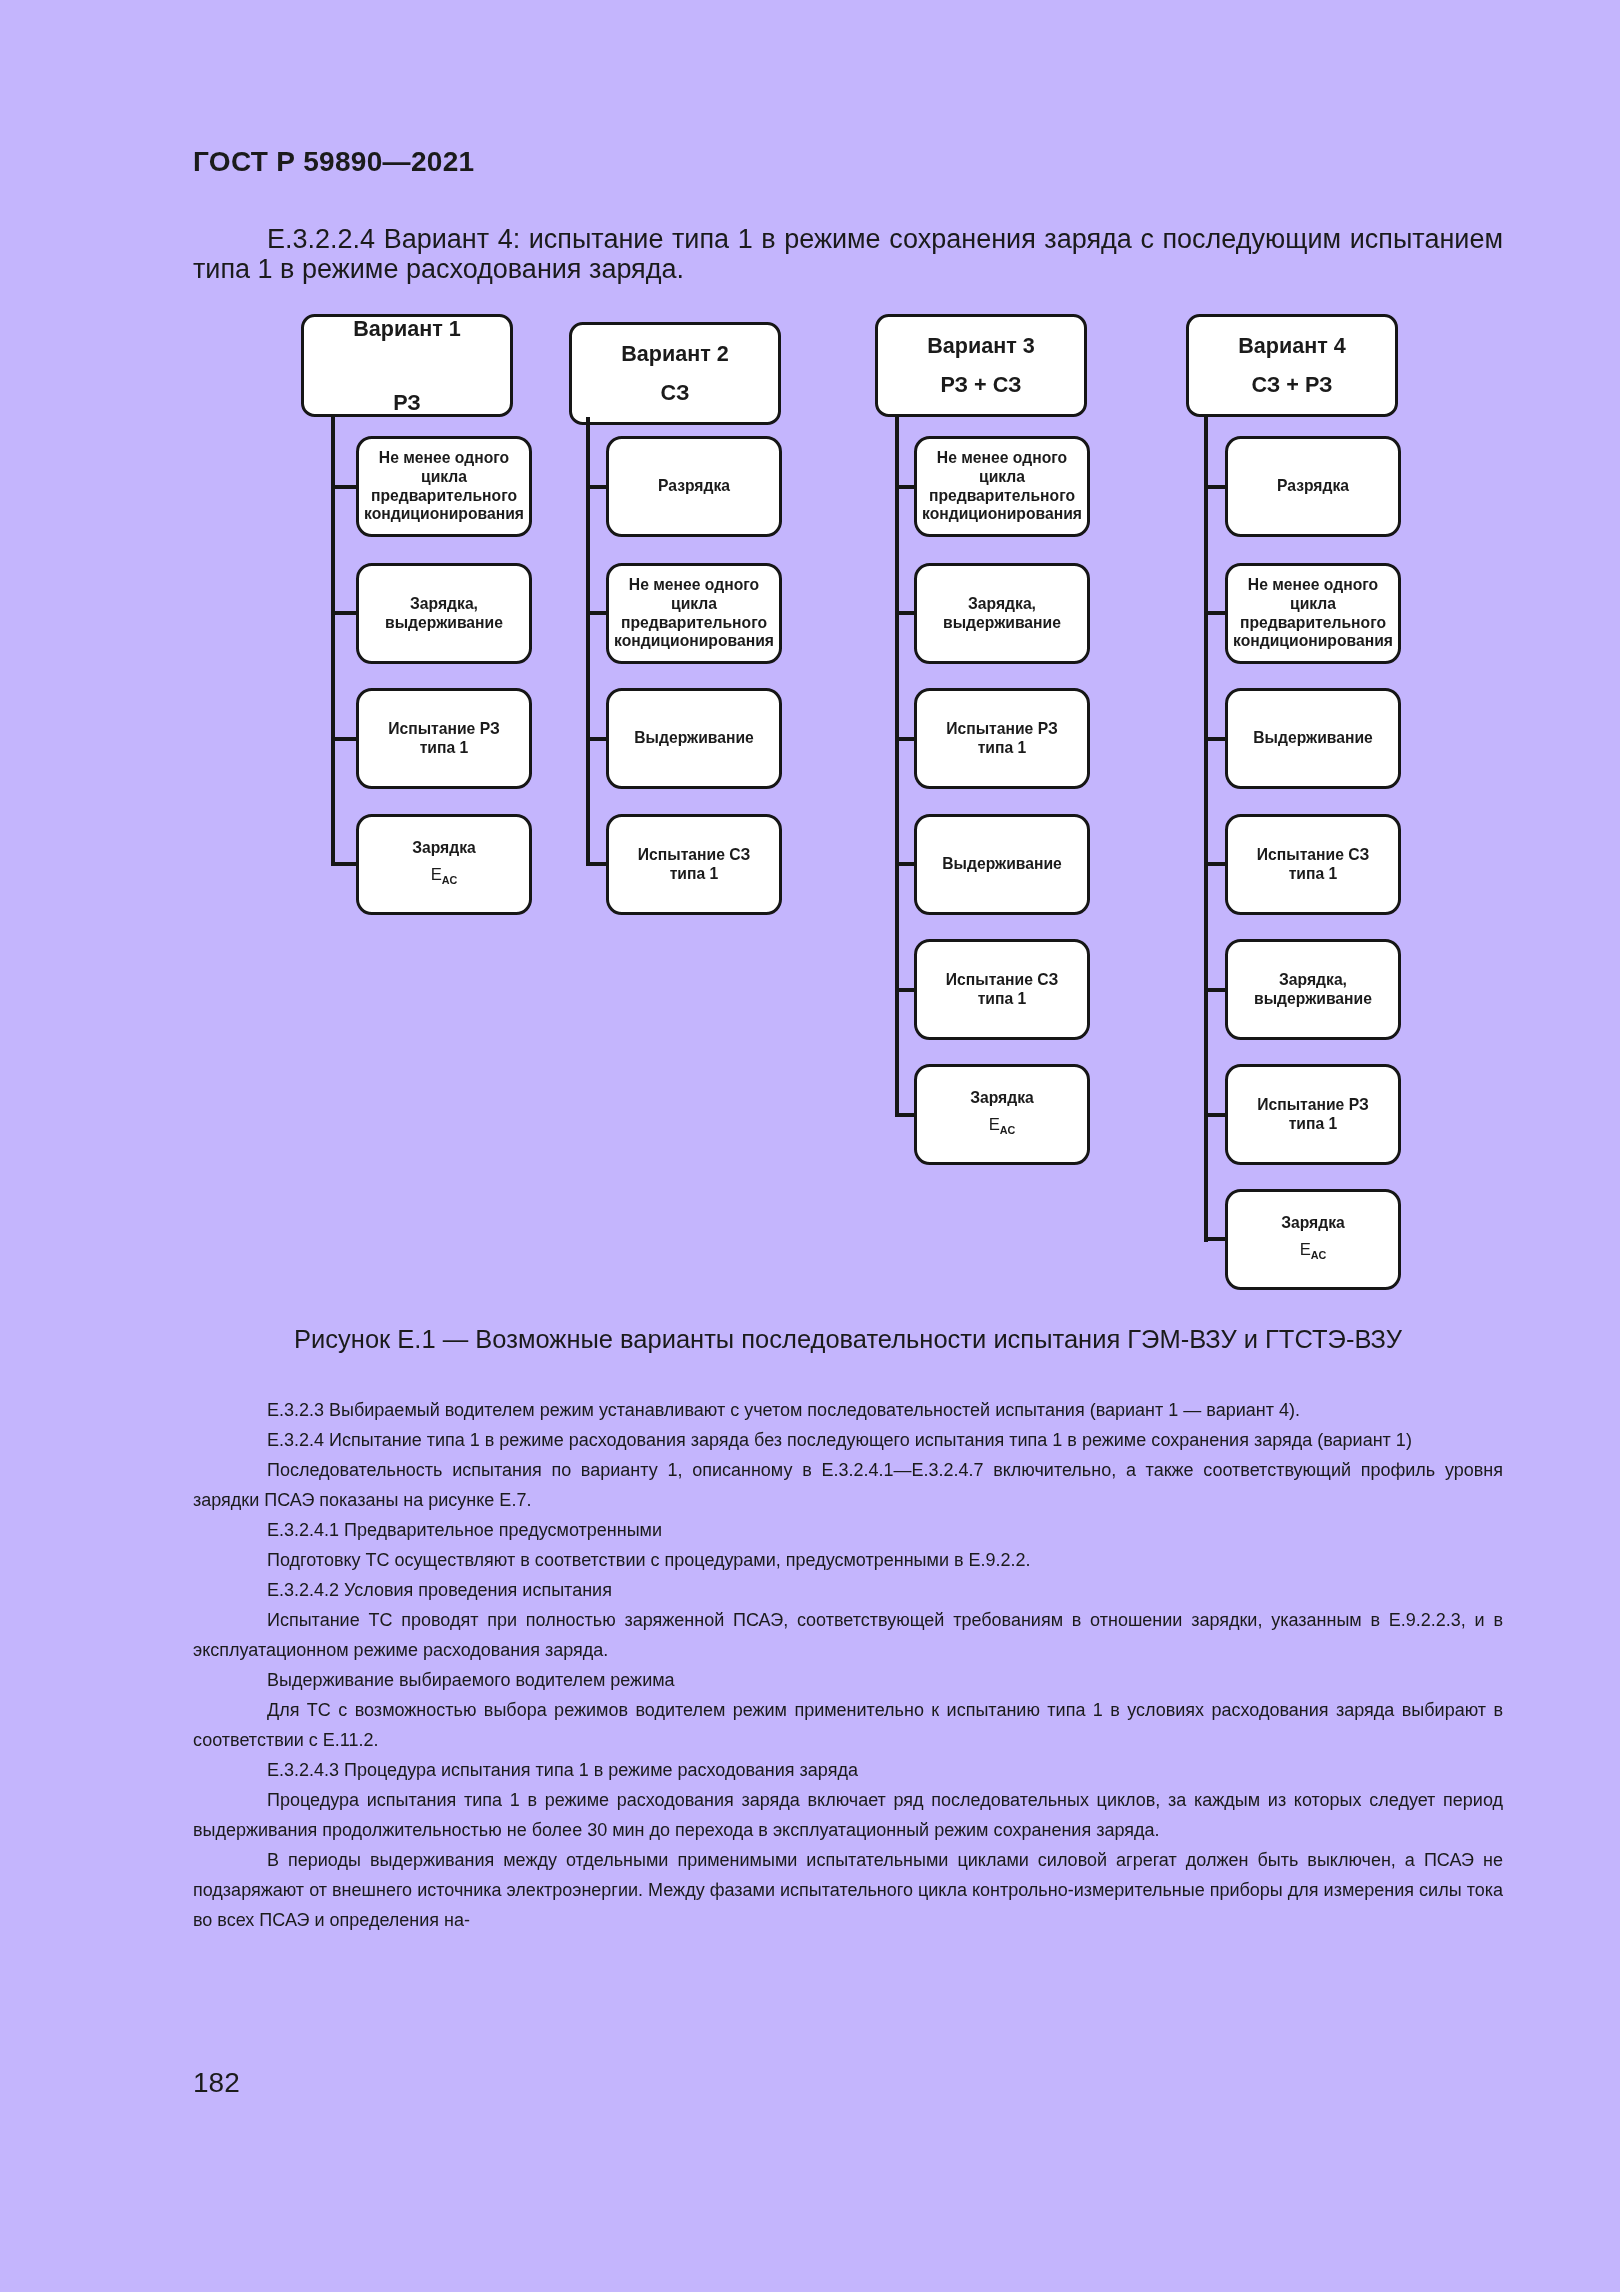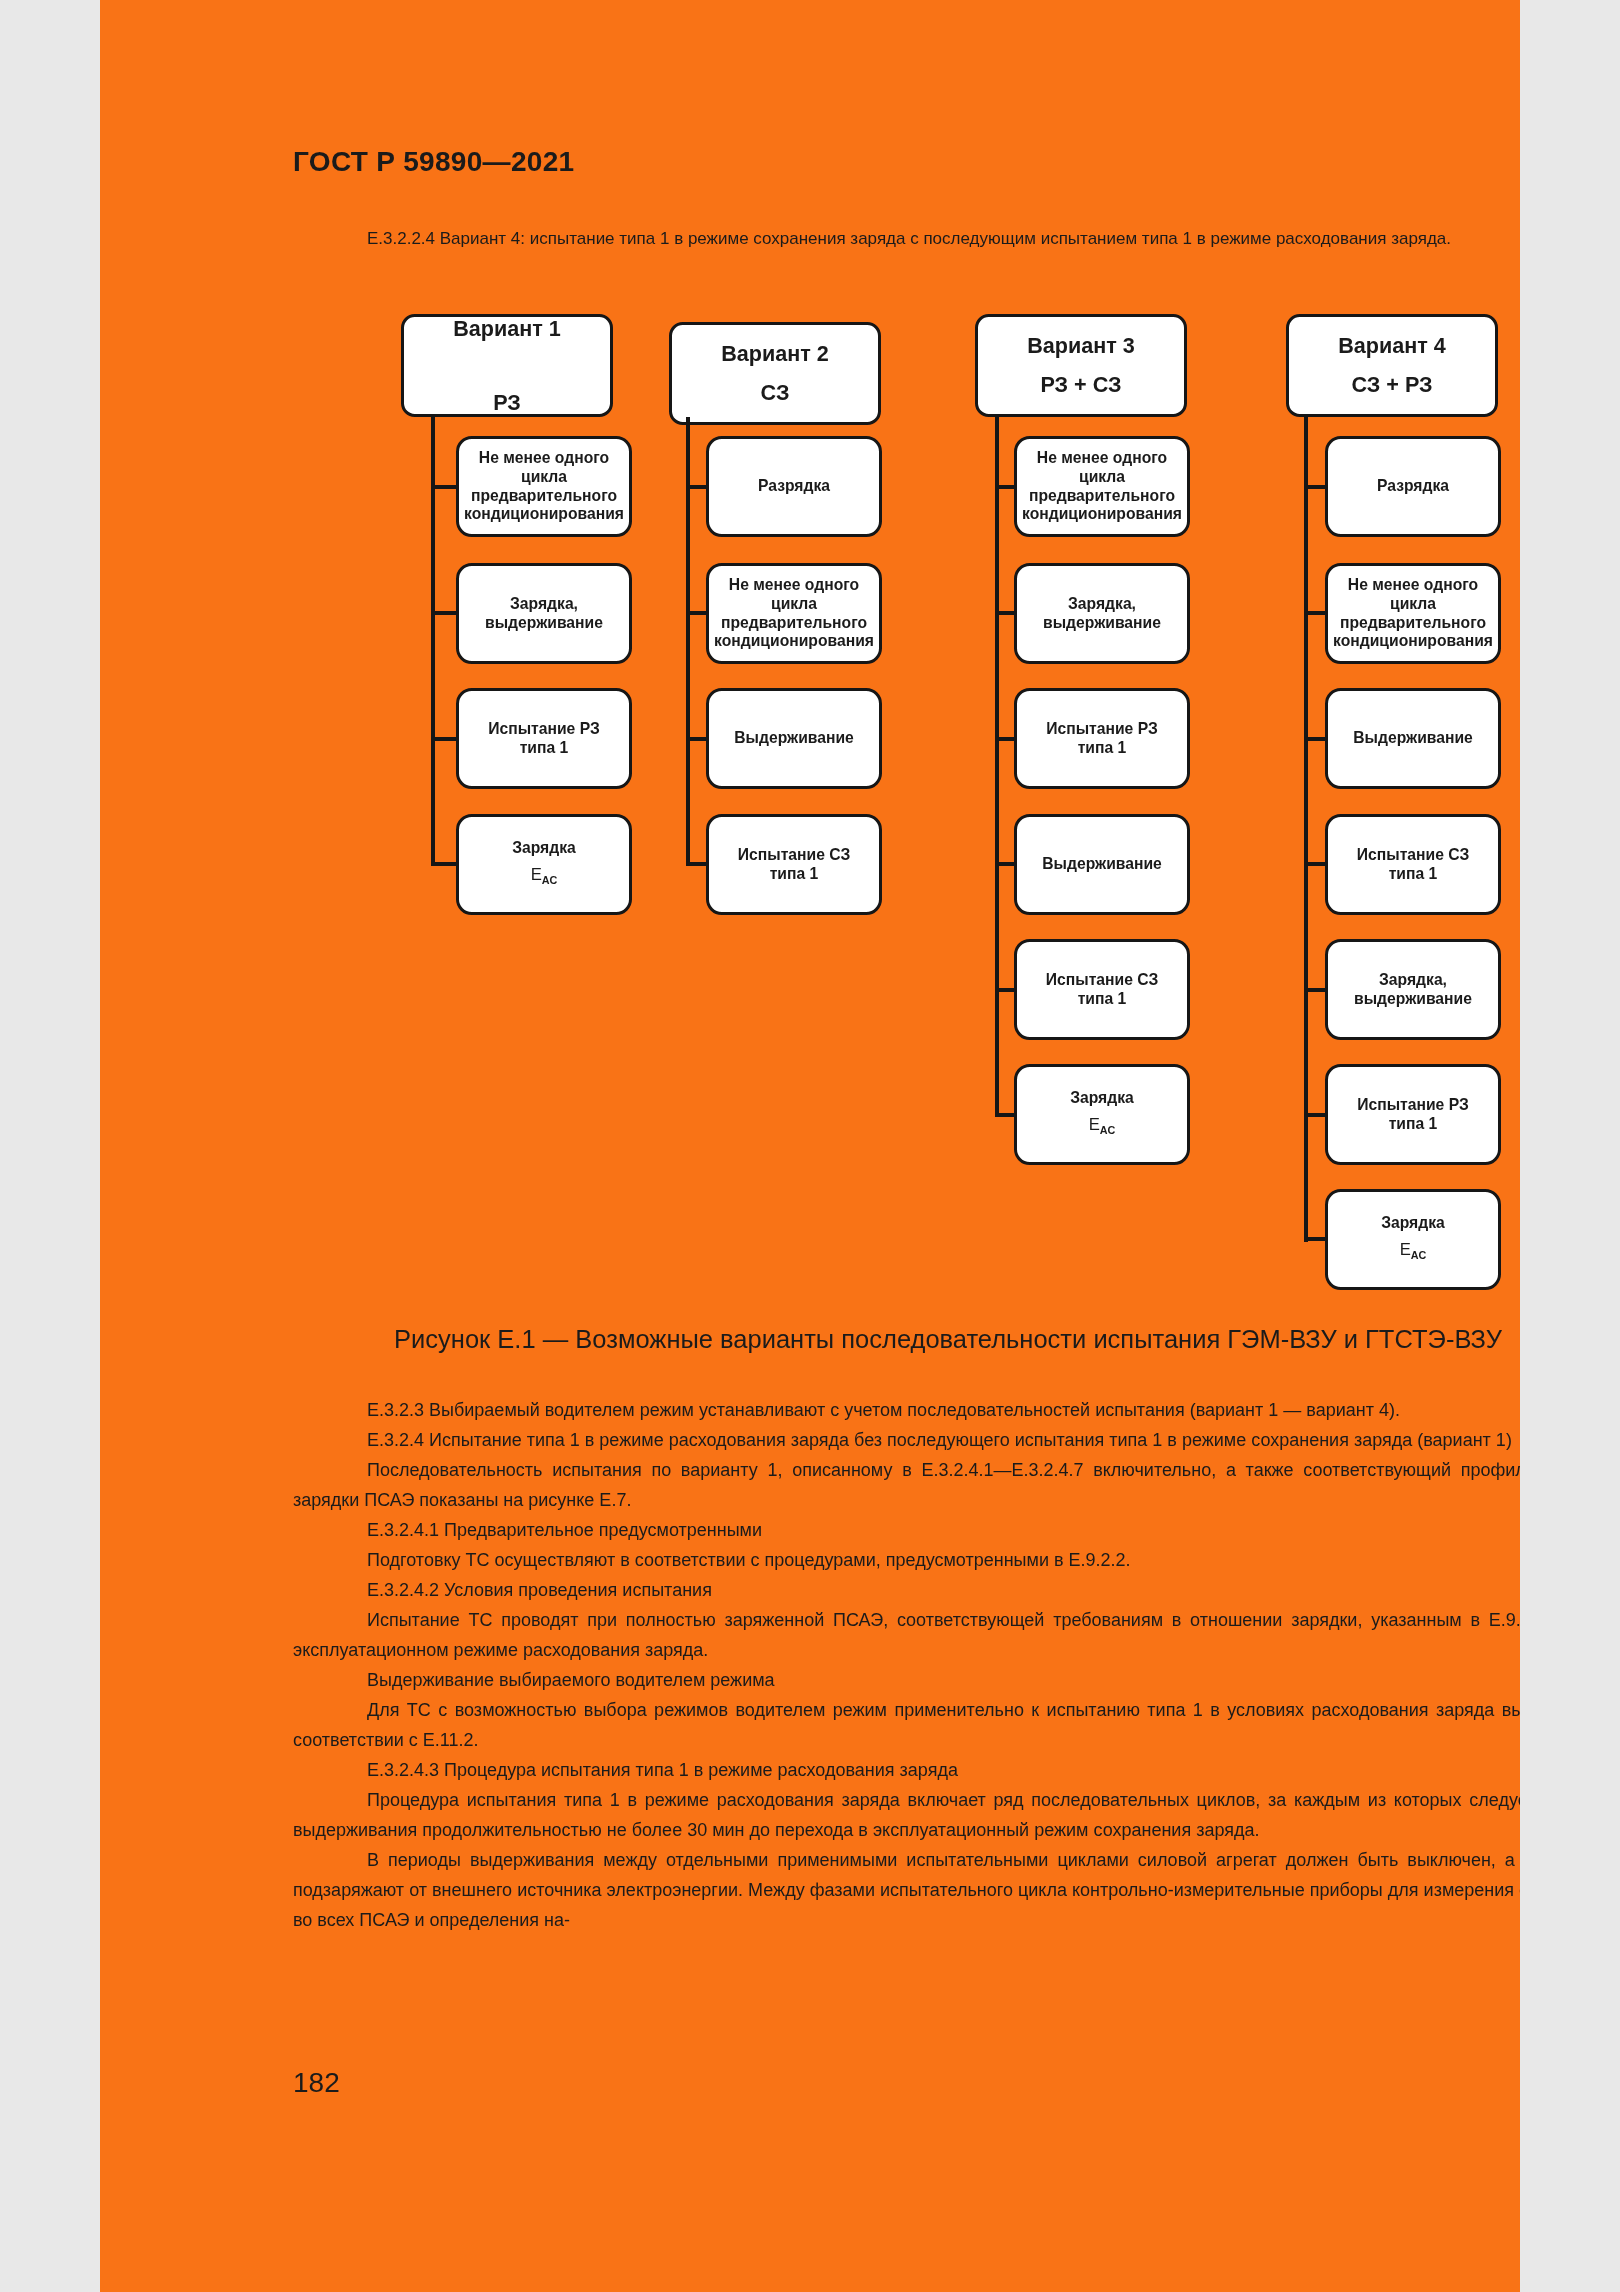--- a/index.html
+++ b/index.html
@@ -1,27 +1,27 @@
 <!DOCTYPE html>
 <html><head>
 <meta charset="utf-8">
 <style>
   html,body { margin:0; padding:0; background:#e8e8e8; }
   .page {
-    position:relative; width:1420px; height:2293px; margin:0 auto;
-    background:#f97316; overflow:hidden;
+    position:relative; width:1620px; height:2293px; margin:0 auto;
+    background:#c4b5fd; overflow:hidden;
     font-family:"Liberation Sans","DejaVu Sans",sans-serif; color:#1b1b1b;
   }
   .doc-header {
     position:absolute; left:193px; top:146px;
     font-size:28px; font-weight:bold; letter-spacing:0.3px;
   }
   .intro {
     position:absolute; left:193px; top:224px; width:1310px;
-    font-size:17px; line-height:30px; text-align:justify; text-indent:74px;
+    font-size:27px; line-height:30px; text-align:justify; text-indent:74px;
   }
   #diagram { position:absolute; left:0; top:0; width:1620px; height:1326px; }
   .hdr-box {
     position:absolute; box-sizing:border-box;
     border:3.9px solid #161616; border-radius:13.7px; background:#fff;
     display:flex; flex-direction:column; align-items:center; justify-content:center;
     gap:15.7px; font-weight:bold; font-size:21.6px; line-height:23.5px; text-align:center;
   }
   .flow-box {
     position:absolute; box-sizing:border-box;

